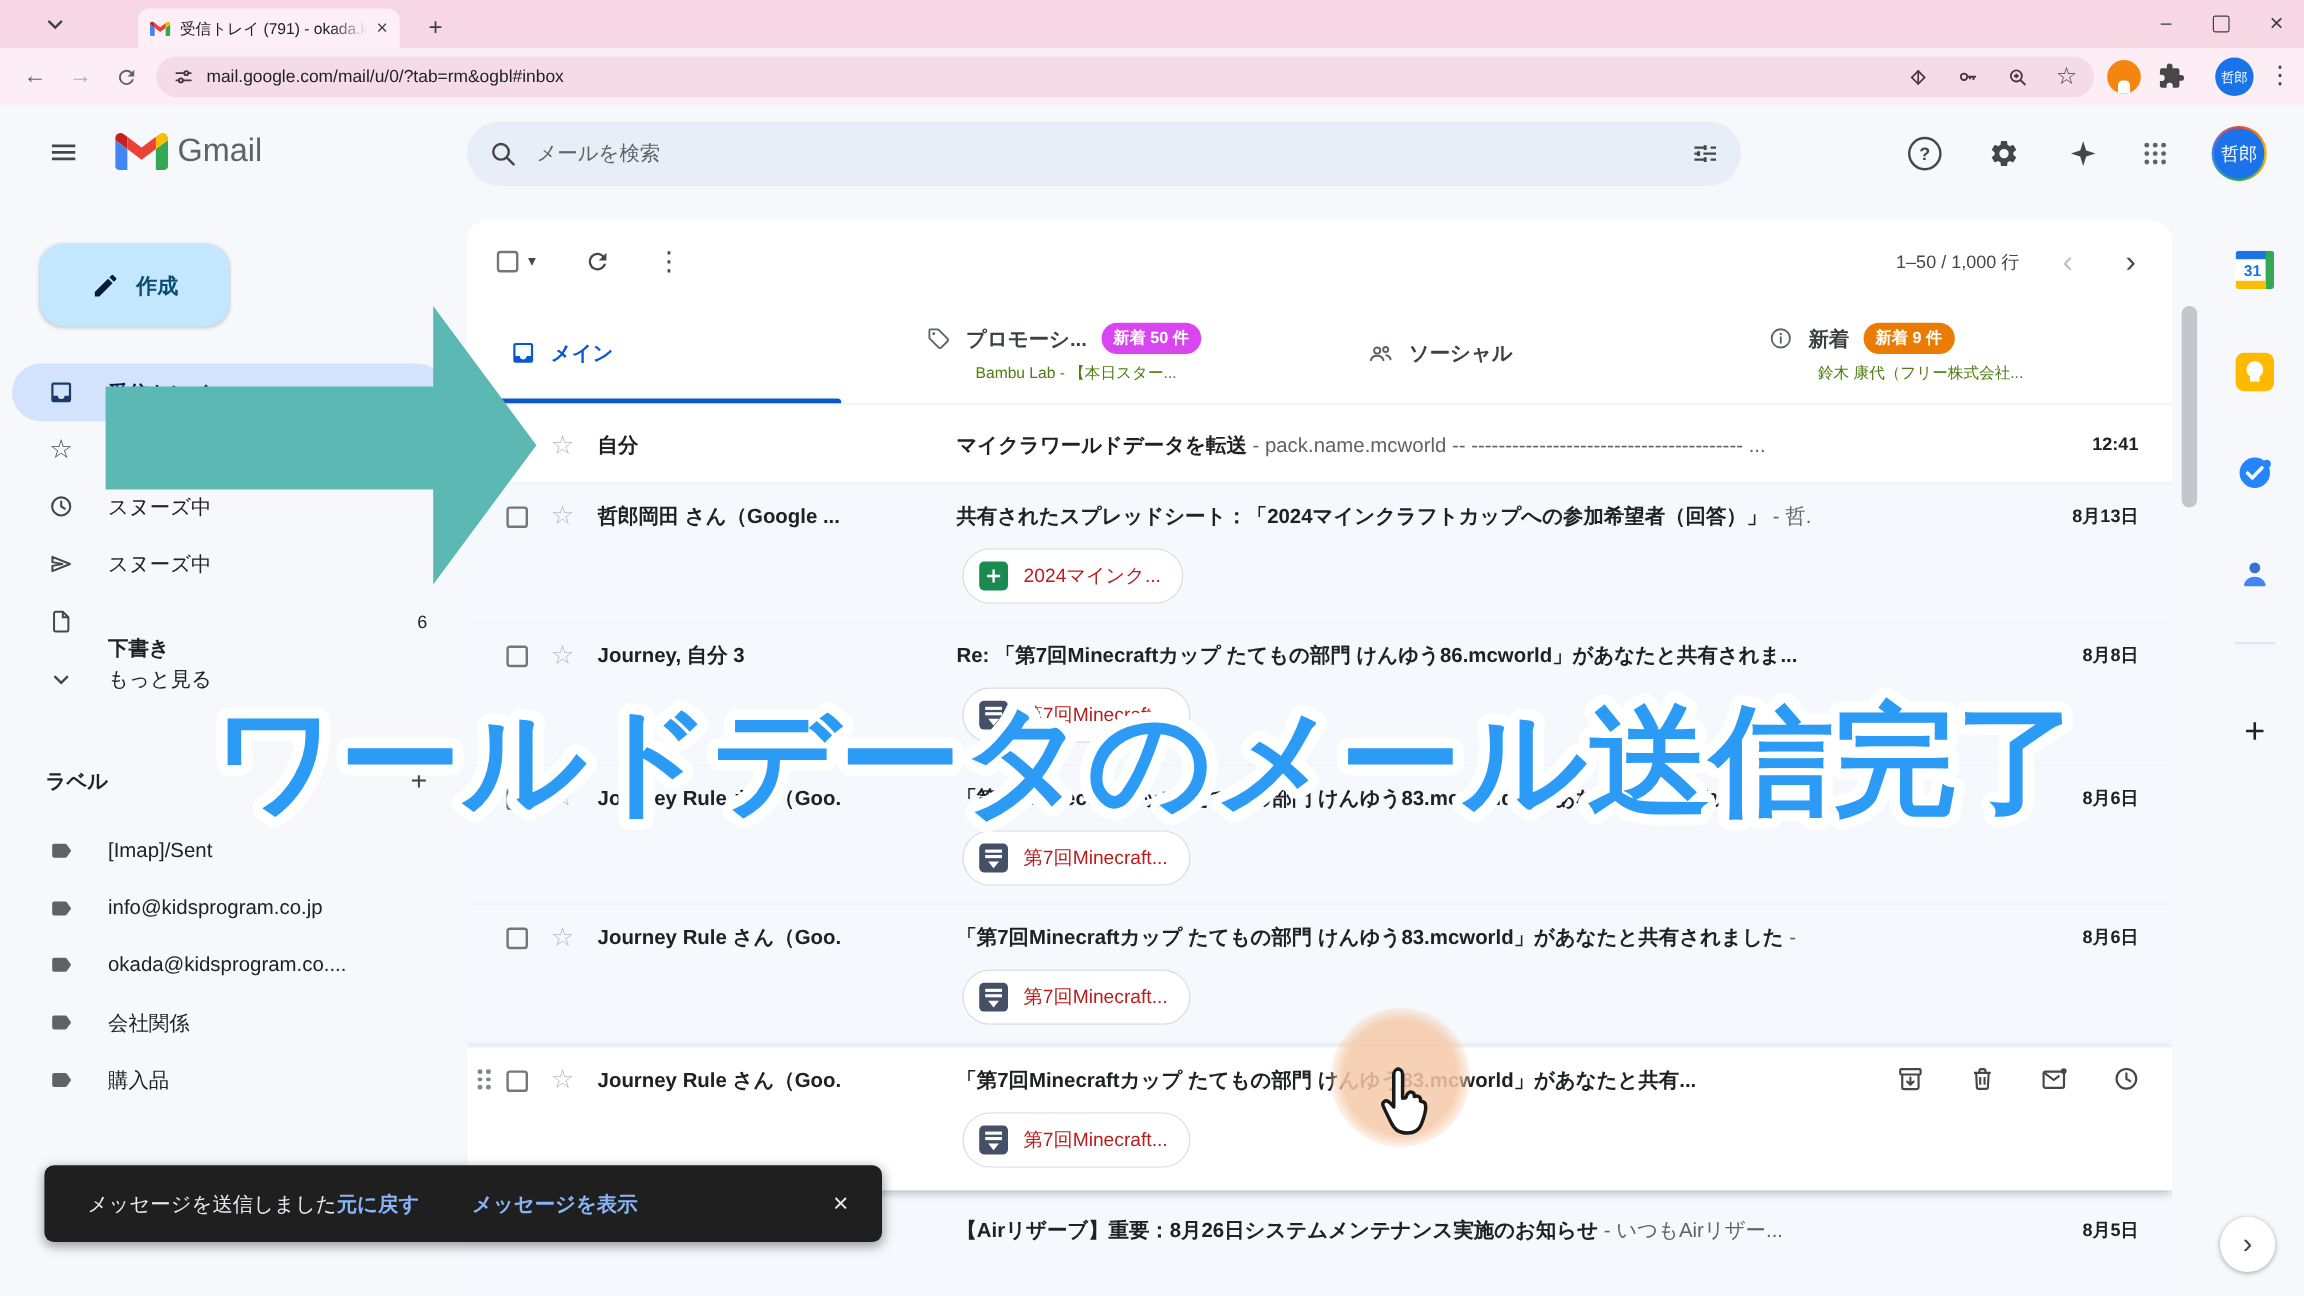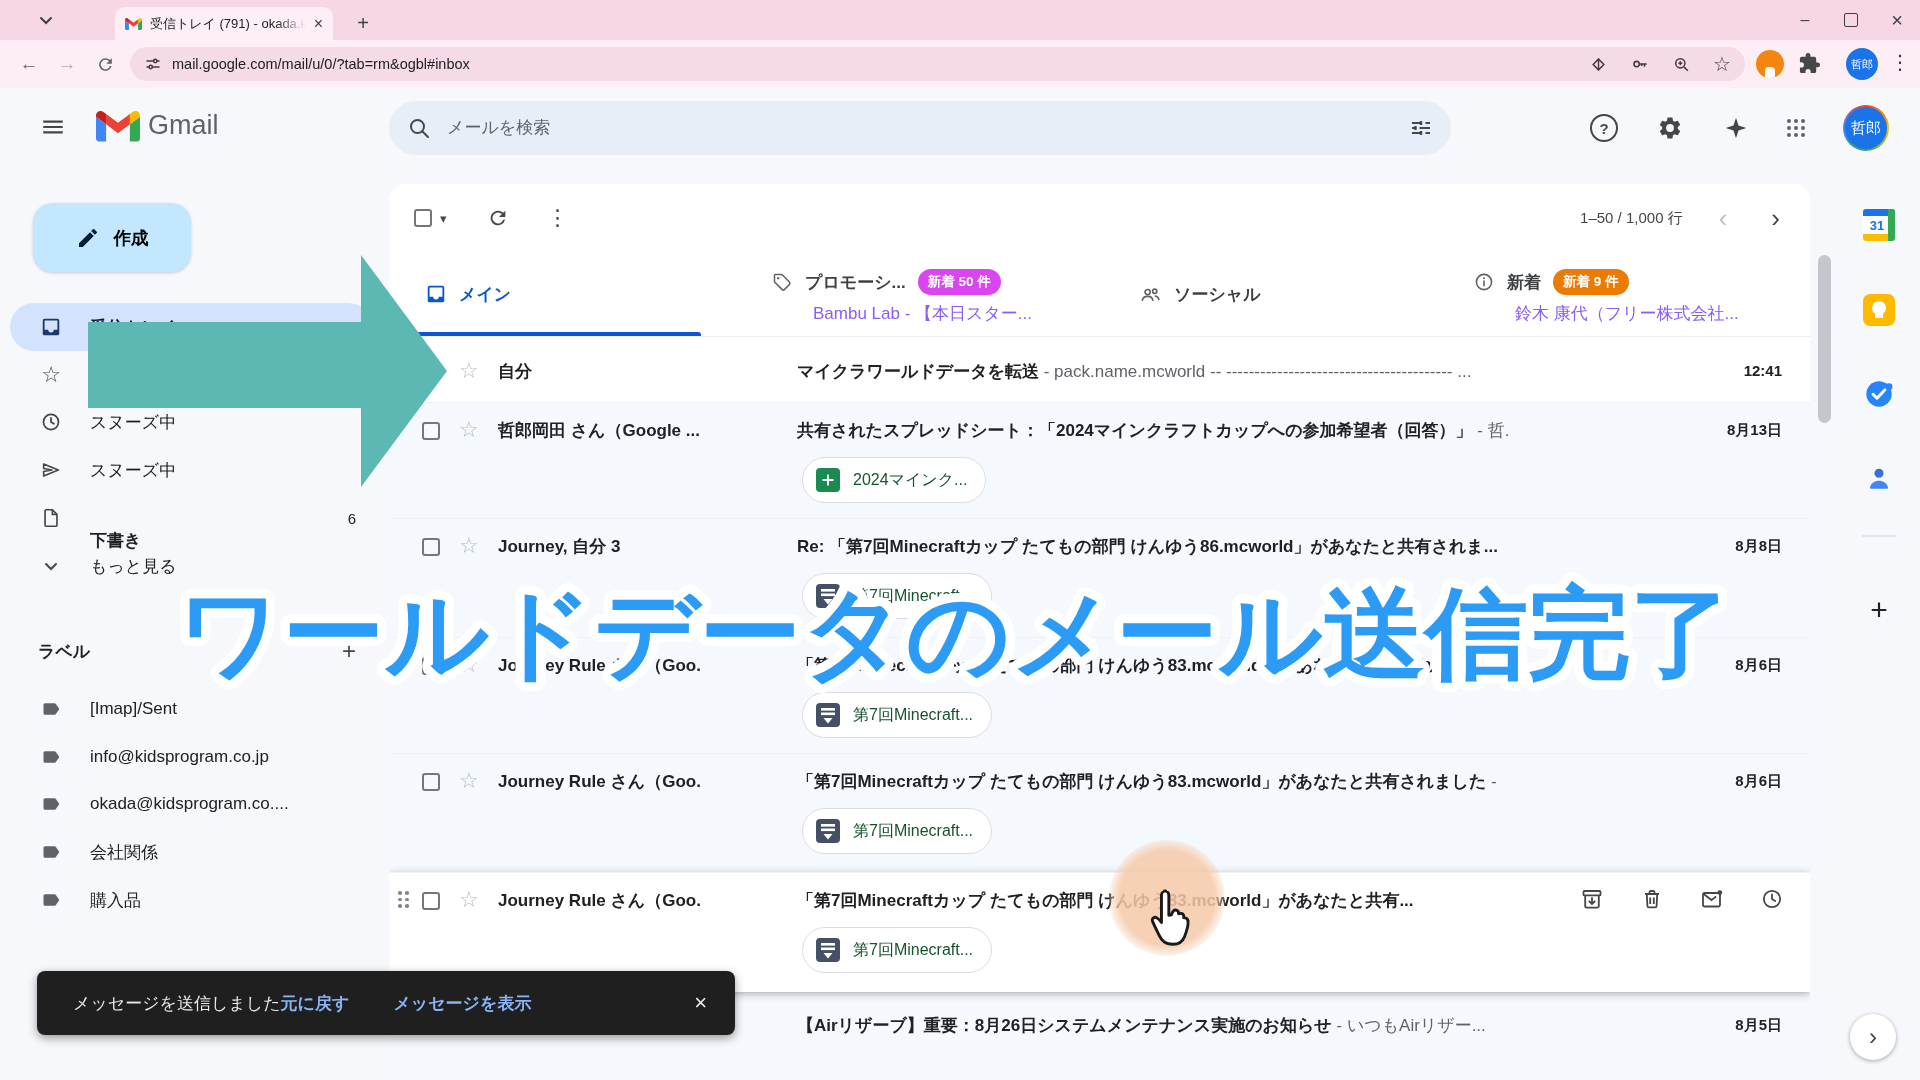--- a/index.html
+++ b/index.html
@@ -29,54 +29,54 @@
                    font-family:"Liberation Sans","DejaVu Sans",sans-serif;}
   .searchbar input::placeholder{color:#5f6368;}
   .hicon{width:48px;height:48px;border-radius:50%;display:flex;align-items:center;justify-content:center;}
   .avatar-ring{width:46px;height:46px;border-radius:50%;padding:2px;box-sizing:border-box;
      background:conic-gradient(#ea4335,#fbbc04,#34a853,#4285f4,#ea4335);}
   .avatar{width:100%;height:100%;border-radius:50%;background:#1a73e8;color:#fff;display:flex;
           align-items:center;justify-content:center;font-size:15px;}
   
   .compose{left:33px;top:203px;width:158px;height:69px;background:#c2e7ff;border-radius:20px;
            display:flex;align-items:center;justify-content:center;gap:14px;box-shadow:0 1px 3px rgba(60,64,67,.25);}
-  .compose span{font-size:17.5px;font-weight:600;color:#000000;}
+  .compose span{font-size:17.5px;font-weight:600;color:#0c4a6e;}
   .sitem{left:10px;width:362px;height:48px;border-radius:24px;display:flex;align-items:center;box-sizing:border-box;padding:0 16px 0 28px;}
   .sitem .ic{width:26px;display:flex;justify-content:center;}
   .sitem .lb{margin-left:26px;font-size:17px;color:#202124;flex:1;white-space:nowrap;overflow:hidden;}
   .sitem.sel{background:#d3e3fd;}
   .sitem.sel .lb{font-weight:700;color:#041e49;}
   .scount{font-size:15px;color:#202124;}
   .labelhdr{left:10px;top:627px;width:362px;height:48px;display:flex;align-items:center;padding:0 16px 0 28px;box-sizing:border-box;}
   .labelhdr .t{font-size:17px;font-weight:600;color:#202124;flex:1;}
   
   .panel{left:389px;top:184px;width:1421px;height:896px;background:#fff;border-radius:16px 16px 0 0;overflow:hidden;}
   .ltool{position:absolute;left:0;top:0;width:100%;height:68px;display:flex;align-items:center;}
   .cbox{width:18px;height:18px;border:2px solid #747775;border-radius:3px;box-sizing:border-box;}
   .pagin{font-size:15px;color:#444746;margin-left:39px;}
   .chev{font-size:26px;line-height:1;}
   .tabsrow{position:absolute;left:0;top:68px;width:100%;height:84px;border-bottom:1px solid #eceff3;}
   .tab{position:absolute;top:0;height:84px;}
   .tabline1{position:absolute;top:14px;height:32px;display:flex;align-items:center;gap:12px;}
-  .tabline2{position:absolute;top:50px;font-size:17px;color:#8b5cf6;white-space:nowrap;}
+  .tabline2{position:absolute;top:50px;font-size:13px;color:#4d7c0f;white-space:nowrap;}
   .tablabel{font-size:17px;font-weight:600;color:#3c4043;white-space:nowrap;}
   .badge{height:26px;border-radius:13px;color:#fff;font-size:13.5px;font-weight:700;display:flex;align-items:center;padding:0 10px;white-space:nowrap;}
   .mainunderline{position:absolute;left:16px;bottom:0;width:296px;height:4px;border-radius:3px 3px 0 0;background:#0b57d0;}
   
   .row{position:absolute;left:0;width:100%;box-sizing:border-box;border-top:1px solid #eef1f6;}
   .row .star{position:absolute;left:70px;top:14px;font-size:22px;color:#b5bac1;}
   .row .rcb{position:absolute;left:33px;top:19px;}
   .row .sender{position:absolute;left:109px;top:16px;width:292px;font-size:17px;font-weight:700;color:#202124;white-space:nowrap;overflow:hidden;}
   .row .subjwrap{position:absolute;left:408px;top:16px;right:160px;font-size:17px;white-space:nowrap;overflow:hidden;}
   .row .subj{font-weight:700;color:#202124;}
   .row .prev{color:#5f6368;}
   .row .date{position:absolute;right:28px;top:18px;font-size:15px;font-weight:700;color:#202124;}
   .chip{position:absolute;left:413px;top:54px;height:46px;border:1px solid #dadce0;border-radius:23px;
         display:flex;align-items:center;gap:10px;padding:0 18px 0 10px;background:#fff;box-sizing:border-box;}
-  .chip .clabel{font-size:16px;color:#14532d;white-space:nowrap;}
+  .chip .clabel{font-size:16px;color:#b91c1c;white-space:nowrap;}
   .hoveracts{position:absolute;right:26px;top:14px;display:flex;gap:36px;}
   .dragdots{position:absolute;left:9px;top:18px;display:grid;grid-template-columns:4px 4px;grid-gap:3px;}
   .dragdots i{width:3.5px;height:3.5px;border-radius:50%;background:#80868b;}
   
   .railicon{position:absolute;left:1861px;width:36px;height:36px;display:flex;align-items:center;justify-content:center;}
   .keep{width:32px;height:32px;background:#ffba00;border-radius:7px;position:relative;}
   .keep:before{content:"";position:absolute;left:9px;top:7px;width:14px;height:14px;border-radius:50%;background:#fff;}
   .keep:after{content:"";position:absolute;left:12px;top:19px;width:8px;height:5px;background:#fff;}
   .cal{width:32px;height:32px;position:relative;background:#fff;border-radius:3px;overflow:hidden;}
   .cal .t{position:absolute;left:0;top:0;right:0;height:7px;background:#1a73e8;}

